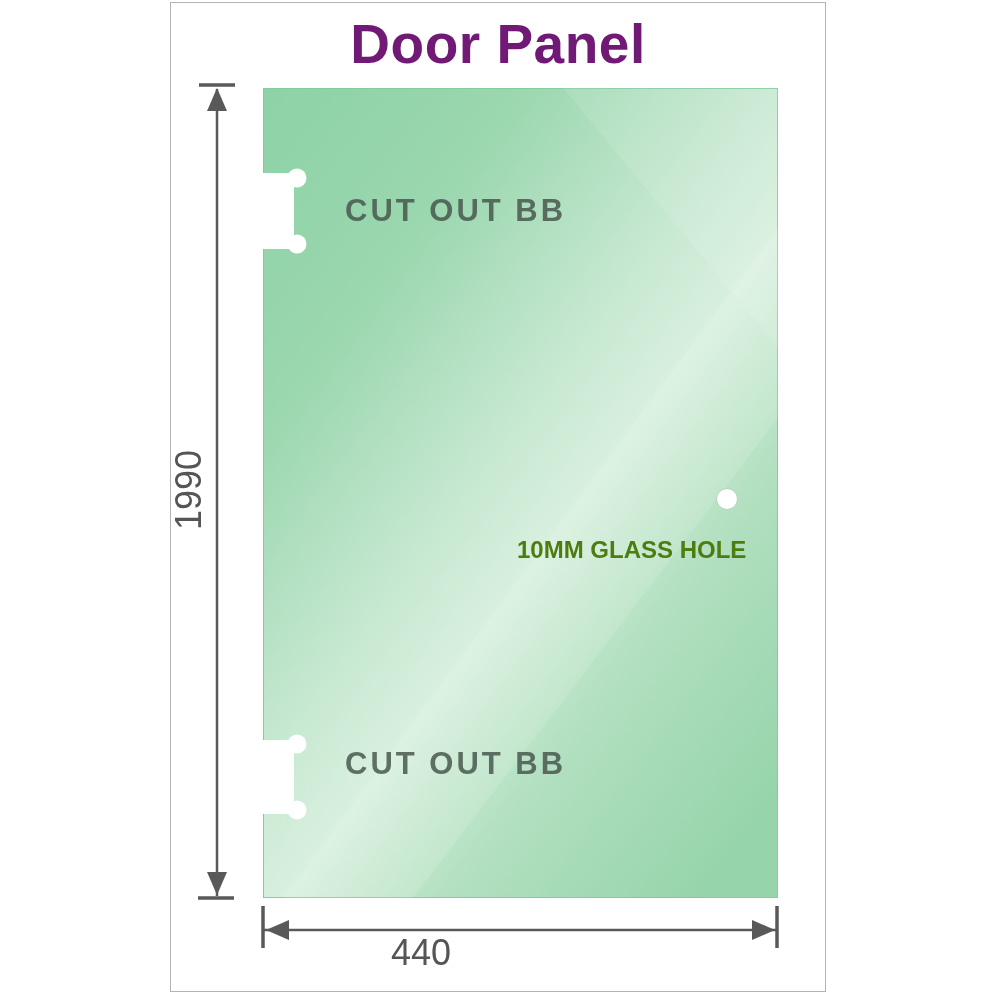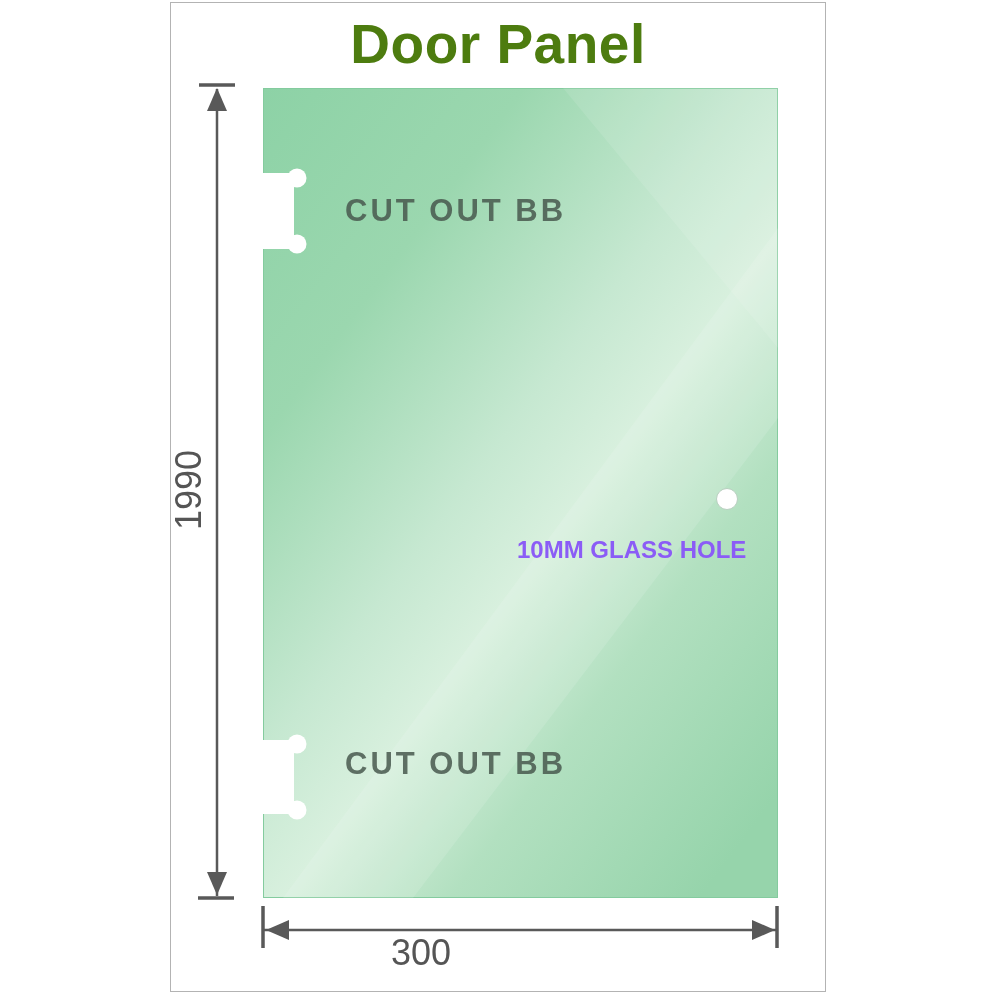--- a/index.html
+++ b/index.html
@@ -28,21 +28,21 @@
   }
   .title {
     position: absolute;
     left: 0;
     right: 0;
     top: 12px;
     text-align: center;
     font-size: 55px;
     line-height: 58px;
     font-weight: bold;
-    color: #4d7c0f;
+    color: #701a75;
     letter-spacing: 0.5px;
   }
   .panel-svg {
     position: absolute;
     left: 92px;
     top: 85px;
     width: 515px;
     height: 810px;
   }
   .dims-svg {
@@ -65,21 +65,21 @@
   }
   .cutout-label.top { top: 192px; }
   .cutout-label.bottom { top: 745px; }
   .hole-label {
     position: absolute;
     left: 346px;
     top: 535px;
     font-size: 24px;
     line-height: 24px;
     font-weight: 600;
-    color: #8b5cf6;
+    color: #4d7c0f;
     white-space: nowrap;
   }
   .dim-label {
     position: absolute;
     color: #555555;
     font-size: 36px;
     text-align: center;
     white-space: nowrap;
   }
   .dim-label.height {
@@ -160,16 +160,16 @@
     </svg>
 
     <div class="cutout-label top">CUT OUT BB</div>
 
     <div class="cutout-label bottom">CUT OUT BB</div>
 
     <div class="hole-label">10MM GLASS HOLE</div>
 
     <div class="dim-label height">1990</div>
 
-    <div class="dim-label width">300</div>
+    <div class="dim-label width">440</div>
 
   </div>
 </div>
 
 </body></html>

